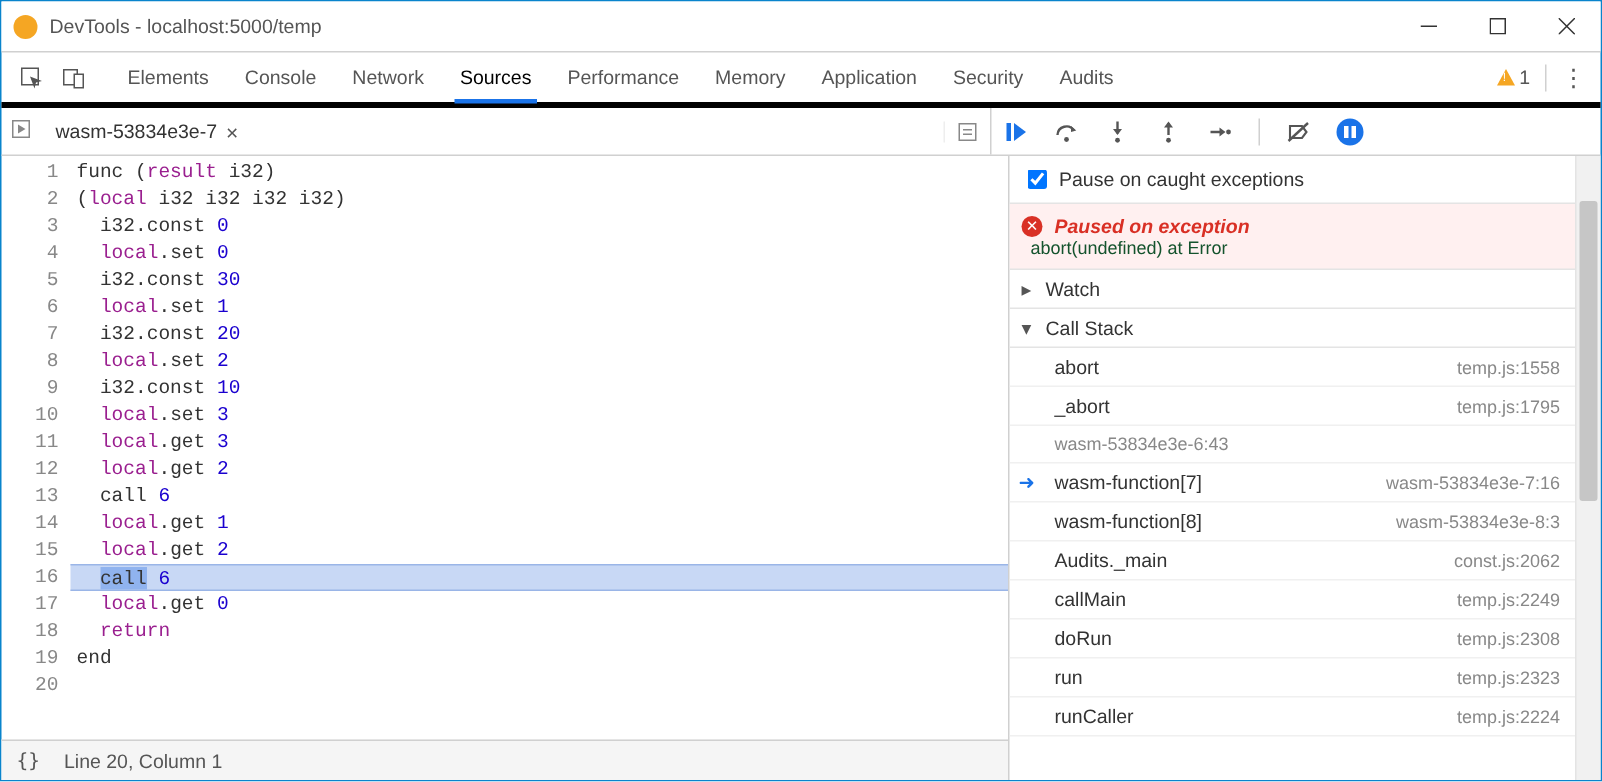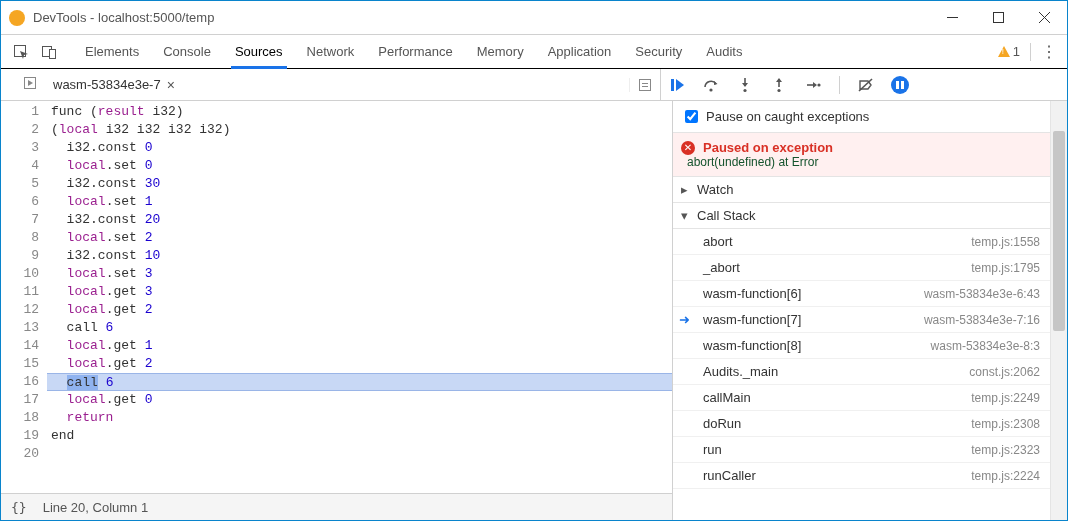--- a/index.html
+++ b/index.html
@@ -16,34 +16,34 @@
   }
   .window { border: 1px solid #0984cc; width: 1066px; height: 519px; display: flex; flex-direction: column; }
   
   .titlebar { height: 33px; background: #fff; display: flex; align-items: center; padding-left: 8px; }
   .titlebar .favicon { width: 16px; height: 16px; border-radius: 50%; background: #f5a623; margin-right: 8px; display:flex;align-items:center;justify-content:center;color:#fff;font-size:10px;font-weight:bold;}
   .titlebar .title { flex: 1; font-size: 13px; color: #555; }
   .winbtns { display: flex; }
   .winbtn { width: 46px; height: 33px; display:flex; align-items:center; justify-content:center; color:#333; }
   .winbtn svg { width:11px; height:11px; }
   
-  .tabstrip { height: 33px; border-top: 1px solid #d0d0d0; border-bottom: 1px solid #000000; display:flex; align-items:center; padding: 0 6px; }
+  .tabstrip { height: 33px; border-top: 1px solid #d0d0d0; border-bottom: 4px solid #000000; display:flex; align-items:center; padding: 0 6px; }
   .tabstrip .ticon { width: 28px; height: 33px; display:flex; align-items:center; justify-content:center; color:#555; }
   .tabstrip .ticon svg { width:16px; height:16px; }
   .tabs { display:flex; margin-left: 10px; flex:1; }
   .tab { padding: 0 12px; height: 33px; line-height:33px; color:#555; position:relative; }
   .tab.active { color:#000; }
   .tab.active::after { content:''; position:absolute; left:8px; right:8px; bottom:-1px; height:3px; background:#1a73e8; }
   .warnbadge { display:flex; align-items:center; gap:3px; color:#555; margin-right:4px;}
   .warnbadge .tri { width:0;height:0;border-left:6px solid transparent;border-right:6px solid transparent;border-bottom:11px solid #f5a623; position:relative;}
   .warnbadge .tri::after { content:'!'; position:absolute; left:-2px; top:1px; font-size:8px; color:#fff;}
   .kebab { width:24px; text-align:center; font-size:16px; color:#555; }
   
   .subrow { height: 31px; border-bottom:1px solid #d0d0d0; display:flex; align-items:stretch; }
-  .subrow-left { flex:1; display:flex; align-items:center; padding-left:16px; position:relative; }
+  .subrow-left { flex:1; display:flex; align-items:center; padding-left:0; position:relative; }
   .subrow-left .pause-little { width:26px; text-align:center; color:#555; }
   .subrow .file-tab { display:flex; align-items:center; padding: 0 10px; border-right: none; gap:6px; }
   .file-close { color:#555; font-size:14px; }
   .editor-extra { margin-left:auto; width:30px; display:flex; align-items:center; justify-content:center; color:#888; border-left:1px solid #eee;}
   .subrow-right { width: 394px; border-left:1px solid #d0d0d0; display:flex; align-items:center; padding:0 6px; gap:14px; }
   .dbg-btn { width:20px; display:flex; align-items:center; justify-content:center; color:#555; }
   .dbg-btn svg { width:16px; height:16px; }
   .dbg-sep { width:1px; height:18px; background:#d0d0d0; margin:0 2px; }
   .dbg-btn.blue { color:#1a73e8; }
   .paused-chip { width:18px;height:18px;border-radius:50%;background:#1a73e8;display:flex;align-items:center;justify-content:center;}
@@ -61,21 +61,21 @@
   .tok-num { color:#1a00cf; }
   .statusbar { height:26px; border-top:1px solid #d0d0d0; display:flex; align-items:center; padding:0 10px; color:#555; gap:16px; background:#f5f5f5;}
   .statusbar .braces { font-family: Consolas, monospace; }
   
   .right-pane { width:394px; display:flex; min-width:0;}
   .right-scroll { flex:1; overflow:hidden; }
   .rp-row { border-bottom:1px solid #e4e4e4; padding:6px 8px; display:flex; align-items:center; }
   .rp-chk { margin-right:8px; }
   .rp-exception { background:#fff0f0;}
   .rp-exception .excicon { width:14px;height:14px;border-radius:50%;background:#d93025;color:#fff;display:flex;align-items:center;justify-content:center;font-size:10px;margin-right:8px; }
-  .rp-exception .exc-main { color:#d93025; font-weight:600; }
+  .rp-exception .exc-main { color:#d93025; font-weight:600;font-style:italic; }
   .rp-exception .exc-sub { color:#14532d; font-family:Liberation Sans, sans-serif; font-size:12px; margin-left:6px; display:block; }
   .rp-header { display:flex; align-items:center; padding:5px 8px; border-bottom:1px solid #e4e4e4; font-size:13px; color:#333;}
   .rp-header .caret { margin-right:6px; width:10px; color:#555; }
   .stack-row { display:flex; align-items:center; padding:5px 10px 5px 30px; border-bottom:1px solid #f0f0f0; }
   .stack-row .fn { flex:1; color:#333; }
   .stack-row .loc { color:#888; font-size:12px; }
   .stack-row .cur { position:absolute; left:6px; color:#1a73e8; }
   .stack-row.current { position:relative;}
   .vscrolltrack { width:16px; background:#f1f1f1; border-left:1px solid #e4e4e4; position:relative; }
   .vthumb { position:absolute; left:2px; right:2px; top:30px; height:200px; background:#c6c6c6; border-radius:2px; }
@@ -116,22 +116,22 @@
     </div>
     <div class="ticon">
       <svg viewBox="0 0 16 16">
           <rect x="1.5" y="2.5" width="9" height="10" fill="none" stroke="#555"></rect>
           <rect x="8.5" y="5.5" width="6" height="9" fill="#fff" stroke="#555"></rect>
         </svg>
     </div>
     <div class="tabs" id="main-tabs">
         <div class="tab">Elements</div>
         <div class="tab">Console</div>
+        <div class="tab">Network</div>
         <div class="tab active">Sources</div>
-        <div class="tab">Network</div>
         <div class="tab">Performance</div>
         <div class="tab">Memory</div>
         <div class="tab">Application</div>
         <div class="tab">Security</div>
         <div class="tab">Audits</div>
       </div>
     <div class="warnbadge">
       <div class="tri"></div>
       <span>1</span>
     </div>
@@ -263,21 +263,20 @@
         <div id="callstack">
             <div class="stack-row">
               <span class="fn">abort</span>
               <span class="loc">temp.js:1558</span>
             </div>
             <div class="stack-row">
               <span class="fn">_abort</span>
               <span class="loc">temp.js:1795</span>
             </div>
             <div class="stack-row">
-              <span class="fn">wasm-function[6]</span>
               <span class="loc">wasm-53834e3e-6:43</span>
             </div>
             <div class="stack-row current">
               <span class="cur">➜</span>
               <span class="fn">wasm-function[7]</span>
               <span class="loc">wasm-53834e3e-7:16</span>
             </div>
             <div class="stack-row">
               <span class="fn">wasm-function[8]</span>
               <span class="loc">wasm-53834e3e-8:3</span>

